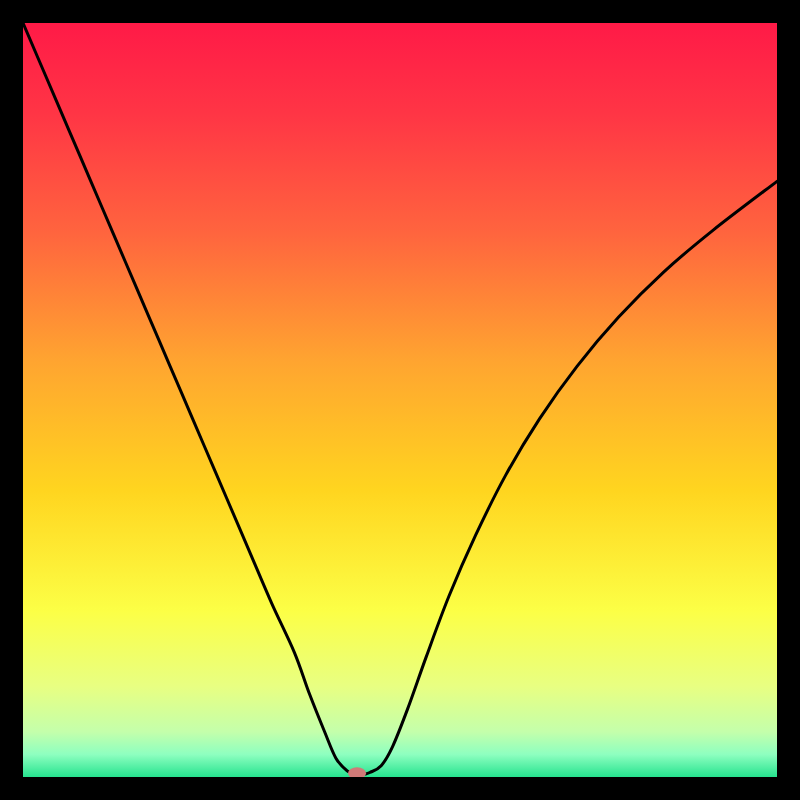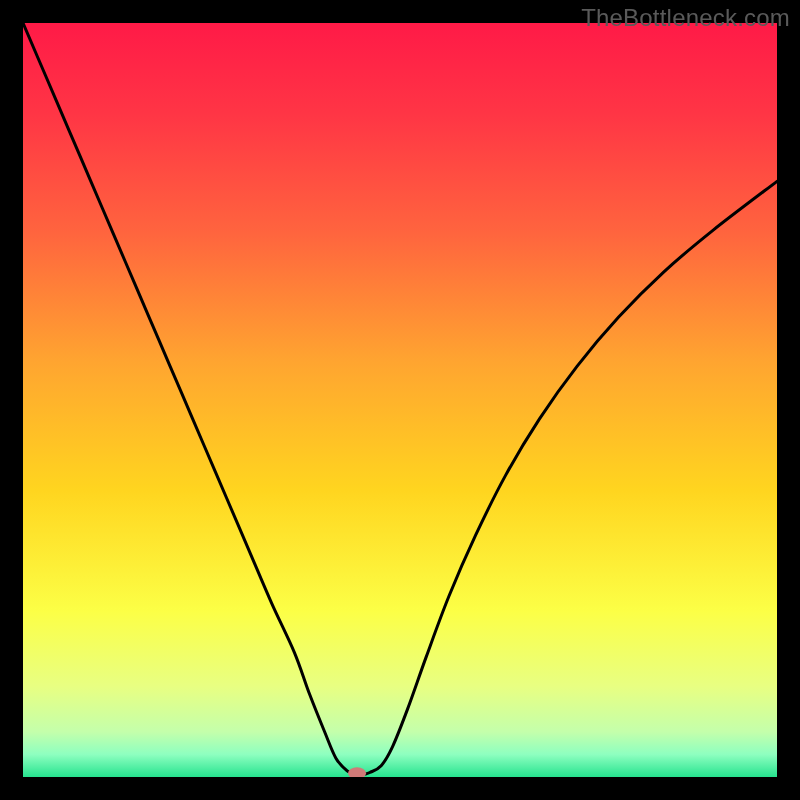--- a/index.html
+++ b/index.html
@@ -37,21 +37,20 @@
     overflow: hidden;
   }
   .plot-area svg {
     display: block;
   }
 </style>
 </head>
 <body>
 
 <div class="frame">
-  <div class="watermark">TheBottleneck.com</div>
   <div class="plot-area">
     <svg id="chart-svg" width="754" height="754" viewBox="0 0 754 754">
         <defs>
           <linearGradient id="bg-grad" x1="0" y1="0" x2="0" y2="1">
             <stop offset="0%" stop-color="#ff1a47"></stop>
             <stop offset="12%" stop-color="#ff3545"></stop>
             <stop offset="28.000000000000004%" stop-color="#ff653e"></stop>
             <stop offset="45%" stop-color="#ffa530"></stop>
             <stop offset="62%" stop-color="#ffd51f"></stop>
             <stop offset="78%" stop-color="#fcff46"></stop>

